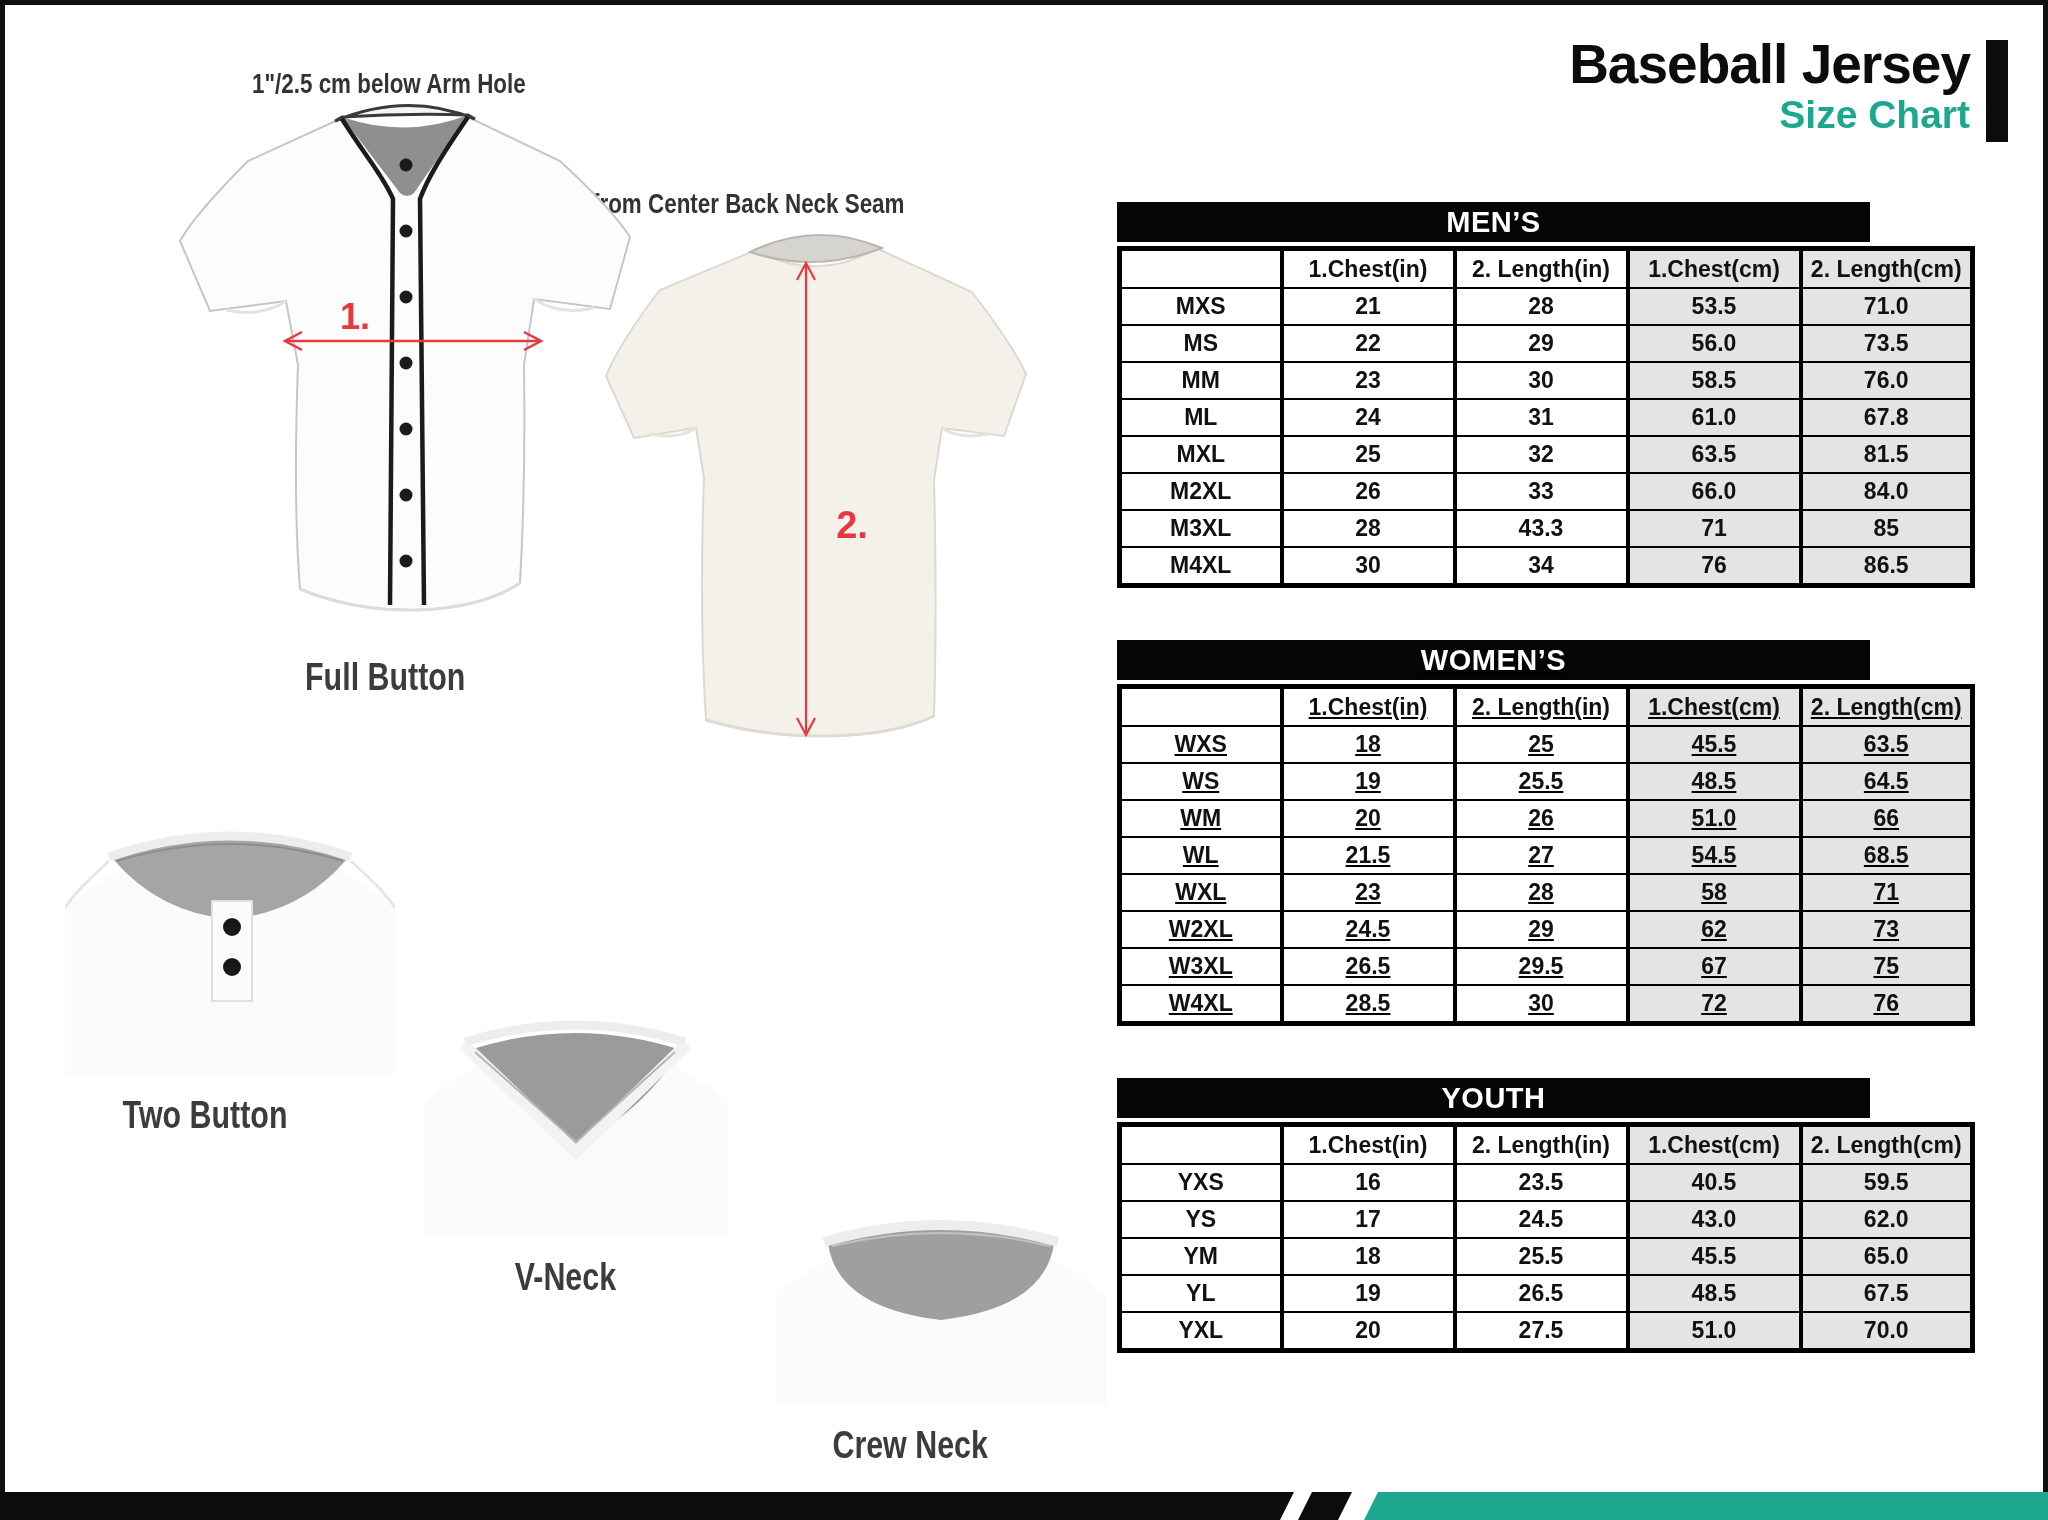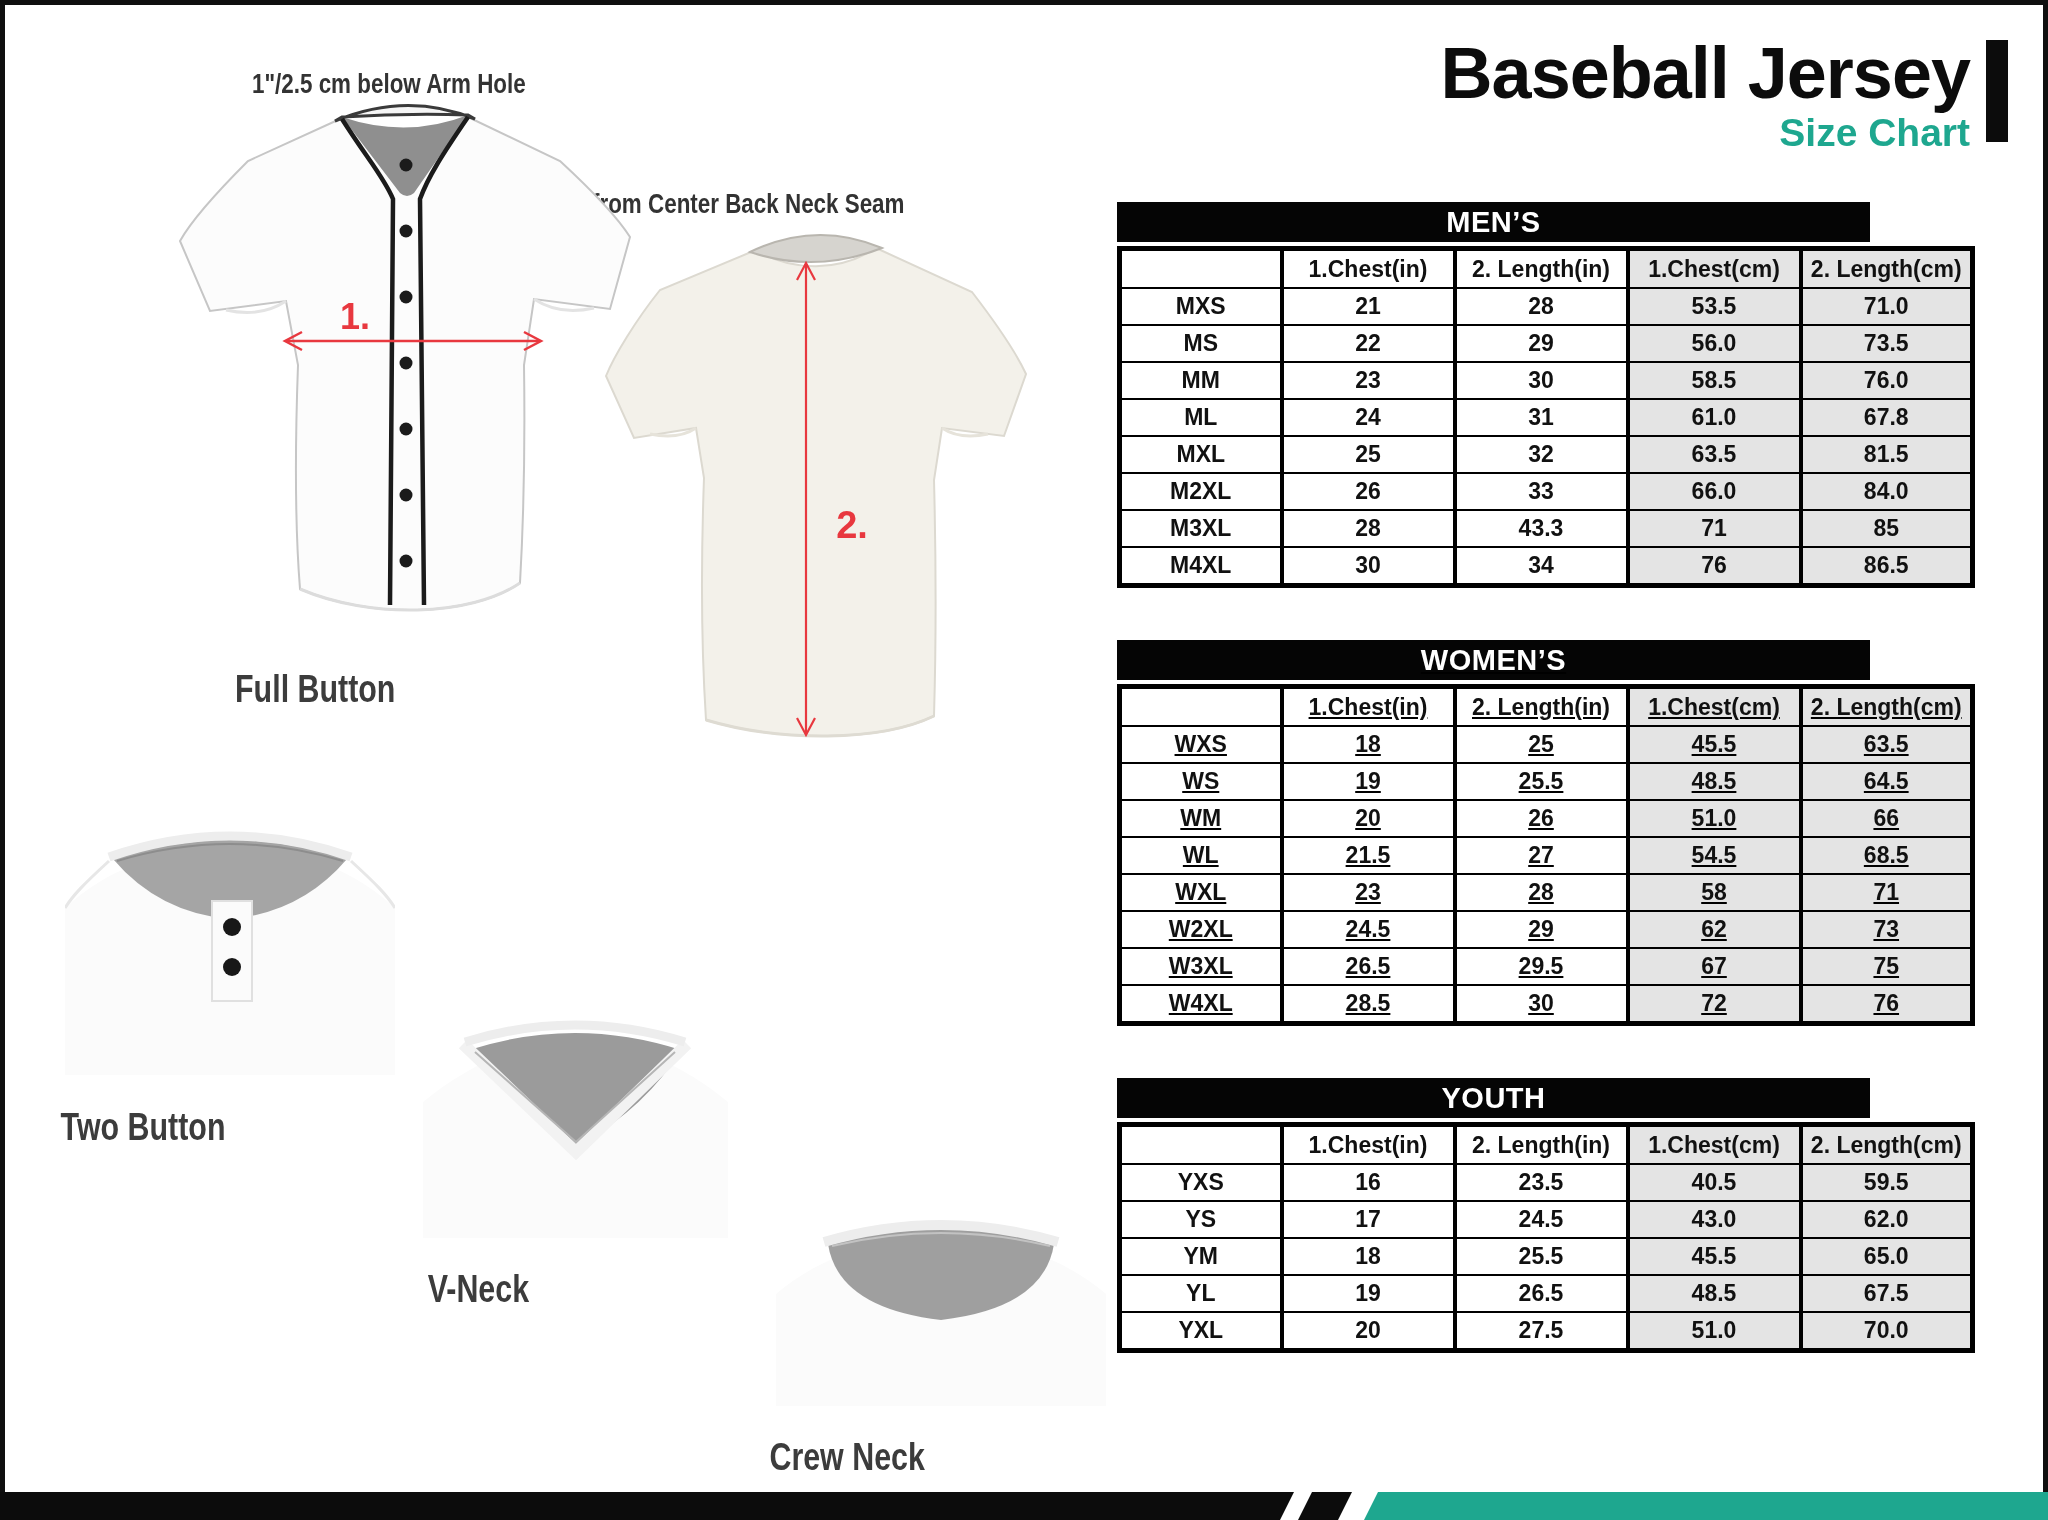--- a/index.html
+++ b/index.html
@@ -6,28 +6,28 @@
   body{
     width:2048px;height:1520px;position:relative;overflow:hidden;
     background:#ffffff;font-family:"Liberation Sans",sans-serif;
   }
   
   .frame{position:absolute;inset:0;border:5px solid #0f0f0f;border-bottom:none;pointer-events:none;}
 
   
   .title-block{position:absolute;top:36px;right:40px;display:flex;gap:16px;align-items:flex-start;}
   .title-text{text-align:right;}
-  .page-title{font-size:72px;font-weight:bold;color:#0c0c0c;line-height:1.04;letter-spacing:-1px;}
+  .page-title{font-size:55px;font-weight:bold;color:#0c0c0c;line-height:1.04;letter-spacing:-1px;}
   .page-subtitle{font-size:39px;font-weight:bold;color:#1ea78f;line-height:1.05;margin-top:2px;}
   .accent-bar{width:22px;height:102px;background:#0c0c0c;margin-top:4px;}
 
   
   .note{position:absolute;font-size:28px;font-weight:600;color:#333;white-space:nowrap;}
   .note > span{display:inline-block;transform:scaleX(.8);transform-origin:left center;}
-  .style-label{position:absolute;font-size:38px;font-weight:600;color:#3c3c3c;margin-top:12px;}
+  .style-label{position:absolute;text-align:center;font-size:38px;font-weight:600;color:#3c3c3c;}
   .style-label > span{display:inline-block;transform:scaleX(.8);transform-origin:center;white-space:nowrap;}
 
   
   .size-block{position:absolute;left:1117px;width:753px;}
   .table-title{height:40px;background:#050505;color:#fff;display:flex;align-items:center;justify-content:center;
     font-size:29px;font-weight:bold;letter-spacing:.5px;margin-bottom:4px;}
   table.size-table{width:853px;border-collapse:collapse;table-layout:fixed;border:5px solid #000;background:#fff;}
   table.size-table th,table.size-table td{
     border:2px solid #000;border-left-width:4px;border-right-width:4px;
     text-align:center;vertical-align:middle;padding:0;

